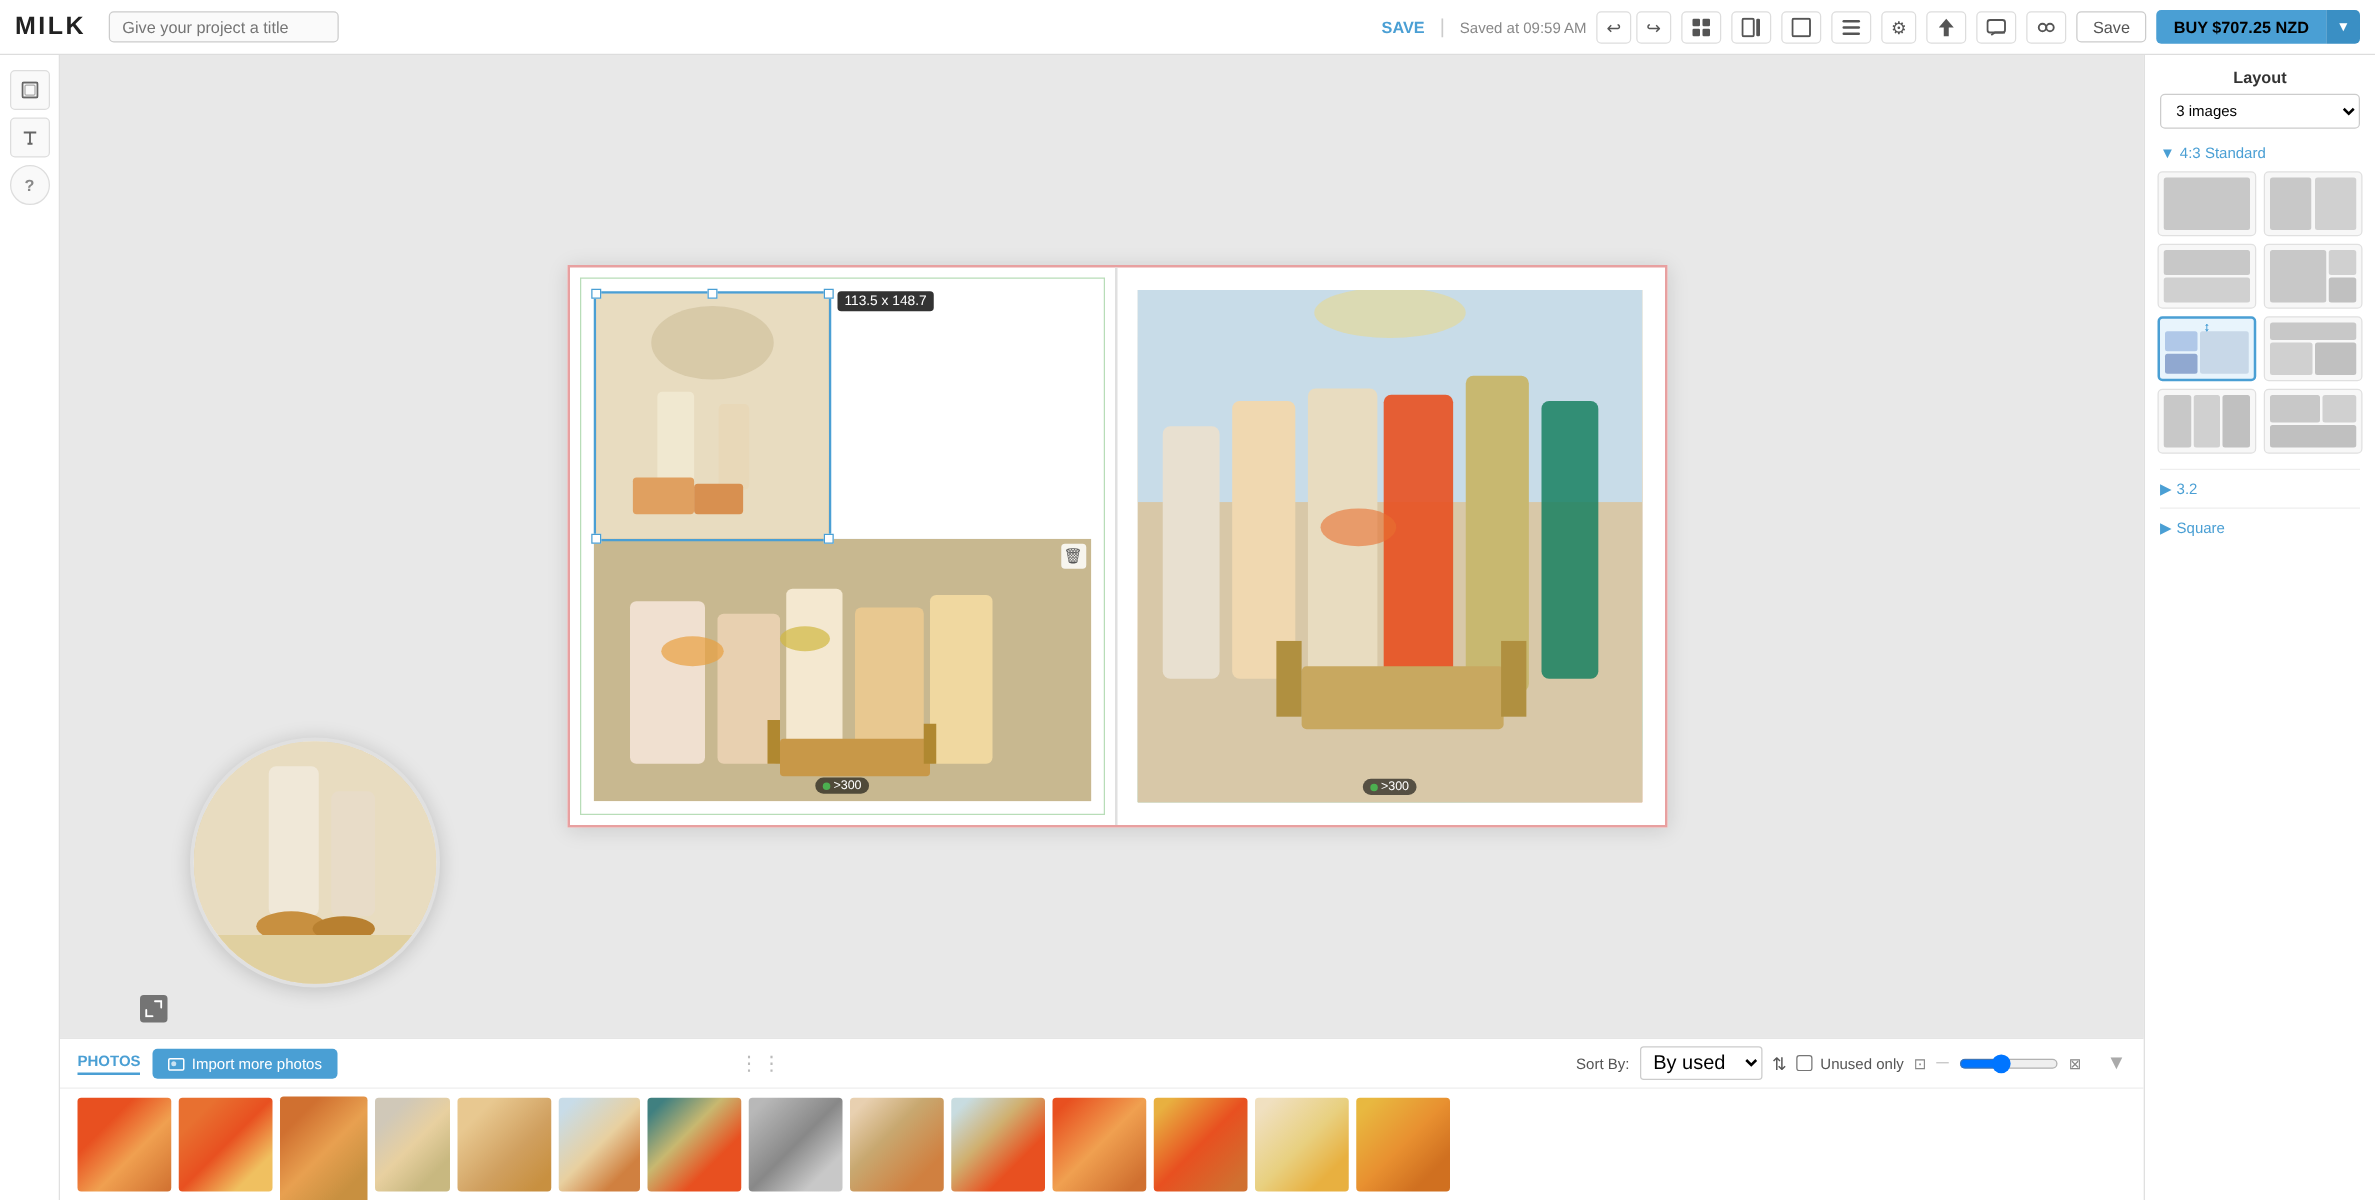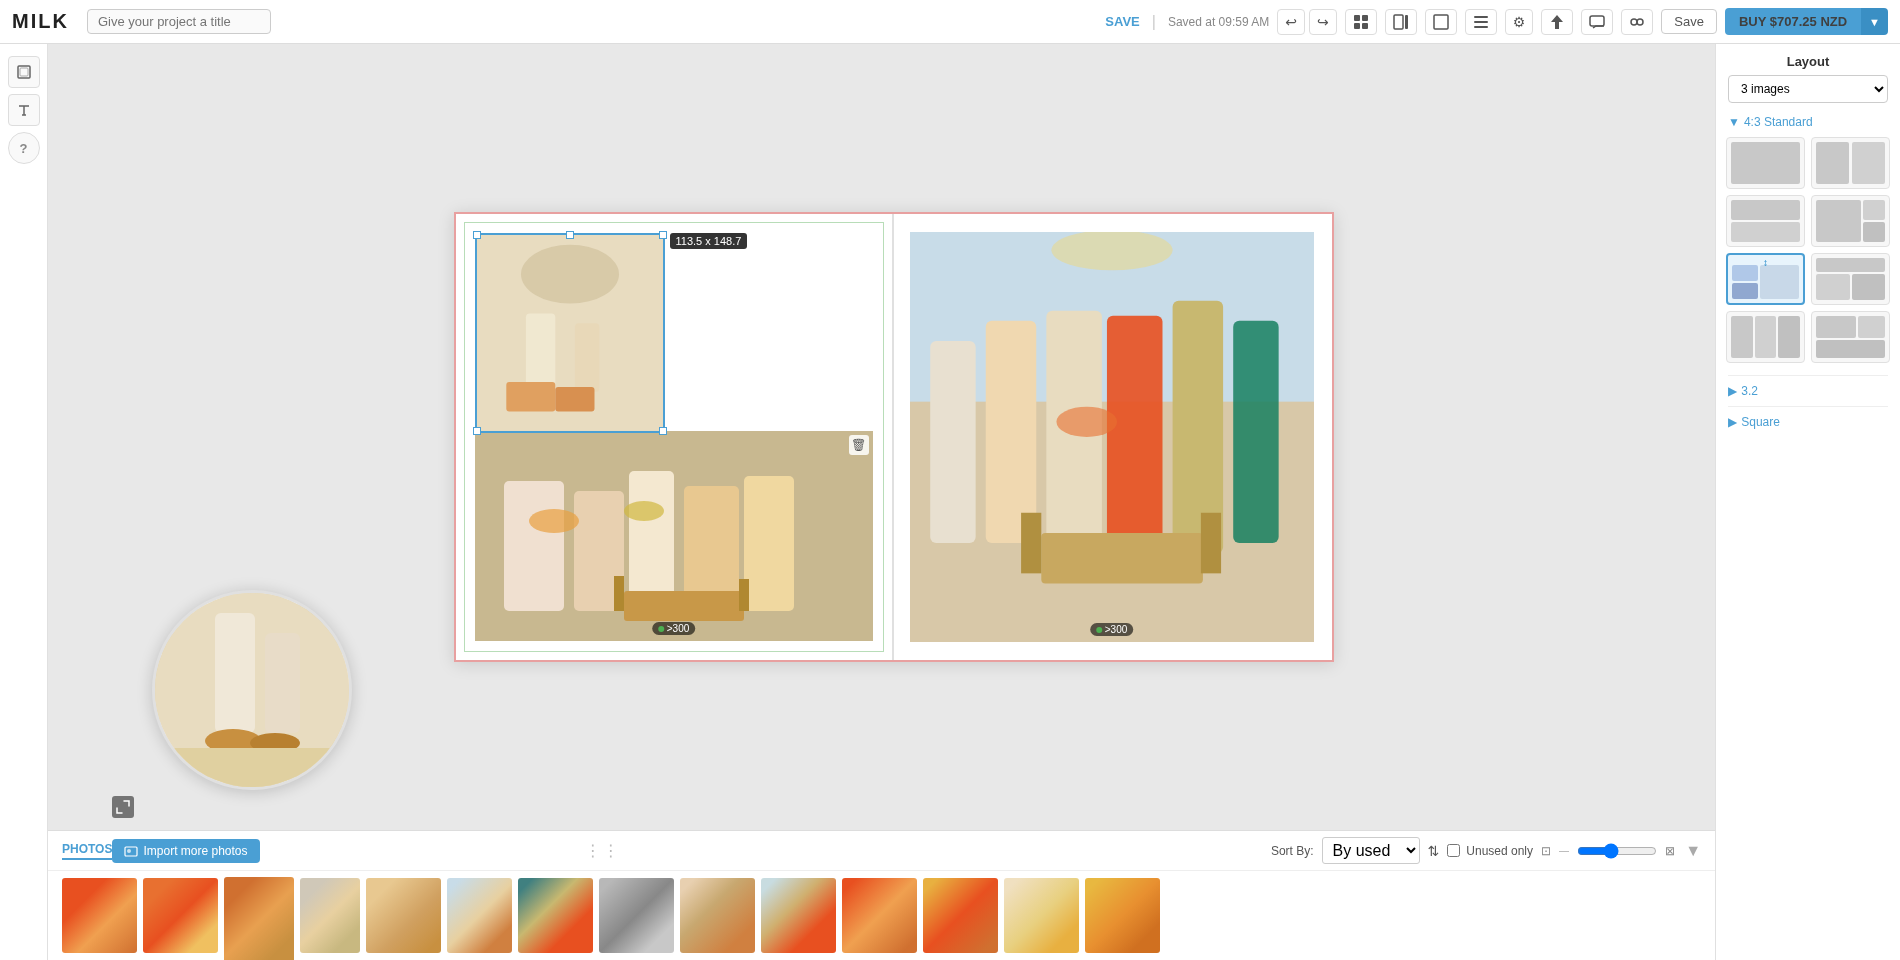--- a/index.html
+++ b/index.html
@@ -27,21 +27,21 @@
       background: none; border: 1px solid #ddd; border-radius: 4px;
       padding: 4px 7px; cursor: pointer; font-size: 14px; color: #555;
       display: flex; align-items: center; gap: 2px;
     }
     .topbar-icon-group { display: flex; align-items: center; gap: 4px; }
     #exit-btn {
       background: none; border: 1px solid #ccc; border-radius: 4px;
       padding: 4px 12px; font-size: 13px; color: #555; cursor: pointer;
     }
     #buy-btn {
-      background: #4a9fd4; color: #404040; border: none; border-radius: 4px 0 0 4px;
+      background: #4a9fd4; color: #000000; border: none; border-radius: 4px 0 0 4px;
       padding: 6px 14px; font-size: 13px; font-weight: 600; cursor: pointer;
     }
     #buy-btn-arrow {
       background: #3a8fc4; color: #fff; border: none; border-radius: 0 4px 4px 0;
       padding: 6px 8px; font-size: 11px; cursor: pointer;
     }
 
     
     #main {
       display: flex; height: calc(960px - 44px);
@@ -147,21 +147,21 @@
       background: #4a9fd4; color: #fff; border: none; border-radius: 4px;
       padding: 6px 18px; font-size: 13px; cursor: pointer;
     }
 
     
     #photos-strip {
       background: #fff; border-top: 1px solid #ddd;
       height: 130px; display: flex; flex-direction: column;
     }
     #photos-header {
-      display: flex; align-items: center; 
+      display: flex; align-items: center; gap: 10px;
       padding: 6px 14px; border-bottom: 1px solid #eee;
     }
     #photos-tab {
       font-size: 12px; font-weight: 700; color: #4a9fd4;
       border-bottom: 2px solid #4a9fd4; padding-bottom: 2px;
     }
     #import-btn {
       background: #4a9fd4; color: #fff; border: none; border-radius: 4px;
       padding: 5px 12px; font-size: 12px; cursor: pointer;
       display: flex; align-items: center; gap: 5px;

